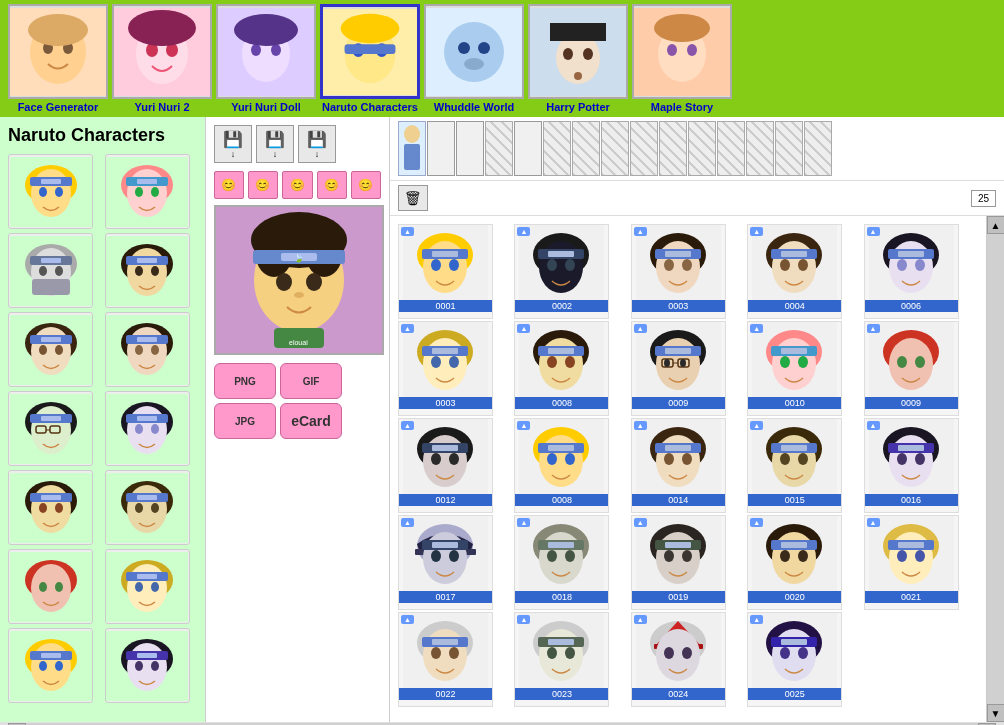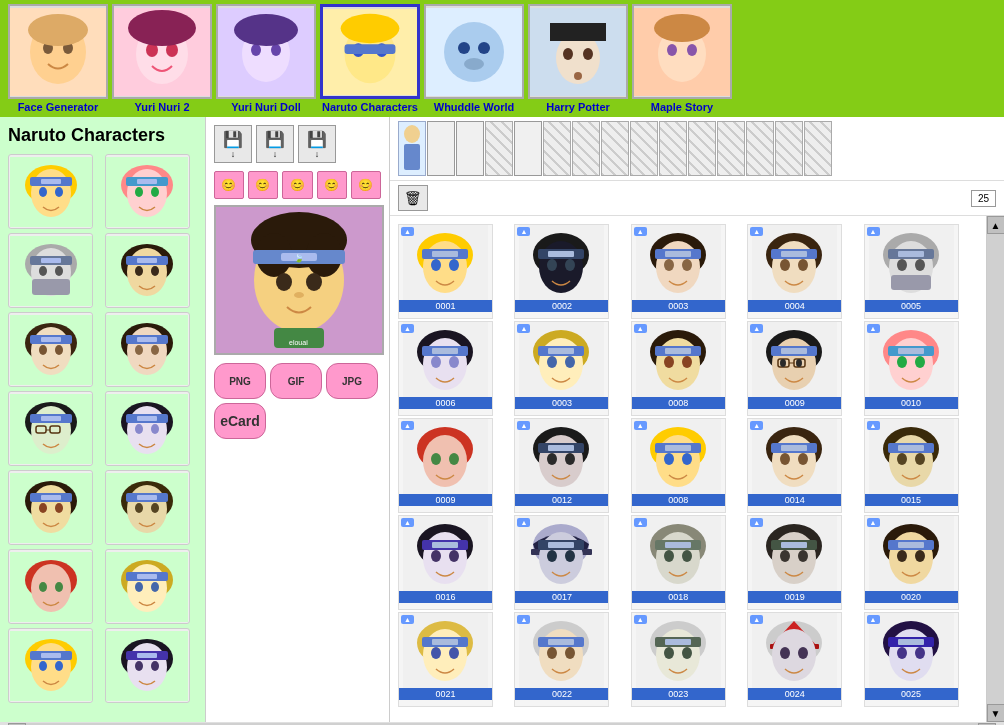--- a/index.html
+++ b/index.html
@@ -255,32 +255,32 @@
       justify-content: center;
       font-size: 40px;
       margin-bottom: 8px;
     }
     .save-buttons {
       display: flex;
       gap: 4px;
       flex-wrap: wrap;
     }
     .format-btn {
-      width: 52px;
+      width: 62px;
       height: 36px;
       background: #ff99cc;
       border: 1px solid #cc6699;
       cursor: pointer;
       display: flex;
       align-items: center;
       justify-content: center;
       font-size: 10px;
       font-weight: bold;
       color: #333;
-      border-radius: 12px;
+      border-radius: 6px;
     }
     .format-btn.ecard {
       background: #ff99cc;
       font-size: 14px;
     }
     .small-icons-row {
       display: flex;
       gap: 4px;
       margin-bottom: 6px;
     }
@@ -724,34 +724,20 @@
                 <ellipse cx="33" cy="40" rx="5" ry="6" fill="#775533"></ellipse>
                 <ellipse cx="51" cy="40" rx="5" ry="6" fill="#775533"></ellipse>
                 <path d="M33 56 Q42 64 51 56" stroke="#cc8844" stroke-width="1.5" fill="none"></path>
               </svg>
               <div class="char-label">0004</div>
             </div>
             <div class="char-cell">
               <div class="char-badge">▲</div>
               <svg width="85" height="75" viewBox="0 0 85 75">
                 <rect width="85" height="75" fill="#f0f0f0"></rect>
-                <ellipse cx="42" cy="30" rx="28" ry="22" fill="#aaa"></ellipse>
-                <ellipse cx="42" cy="42" rx="22" ry="26" fill="#ddd"></ellipse>
-                <rect x="19" y="24" width="46" height="10" fill="#667799" rx="2"></rect>
-                <rect x="29" y="26" width="26" height="6" fill="#aabbdd" rx="1"></rect>
-                <ellipse cx="33" cy="40" rx="5" ry="6" fill="#555"></ellipse>
-                <ellipse cx="51" cy="40" rx="5" ry="6" fill="#555"></ellipse>
-                <rect x="22" y="50" width="40" height="15" fill="#9999aa" rx="3"></rect>
-              </svg>
-              <div class="char-label">0005</div>
-            </div>
-            <div class="char-cell">
-              <div class="char-badge">▲</div>
-              <svg width="85" height="75" viewBox="0 0 85 75">
-                <rect width="85" height="75" fill="#f0f0f0"></rect>
                 <ellipse cx="42" cy="30" rx="28" ry="22" fill="#1a1522"></ellipse>
                 <ellipse cx="42" cy="42" rx="22" ry="26" fill="#e8e0f0"></ellipse>
                 <rect x="19" y="24" width="46" height="10" fill="#5577cc" rx="2"></rect>
                 <rect x="29" y="26" width="26" height="6" fill="#aabbdd" rx="1"></rect>
                 <ellipse cx="33" cy="40" rx="5" ry="6" fill="#8888cc"></ellipse>
                 <ellipse cx="51" cy="40" rx="5" ry="6" fill="#8888cc"></ellipse>
                 <path d="M33 56 Q42 64 51 56" stroke="#cc8844" stroke-width="1.5" fill="none"></path>
               </svg>
               <div class="char-label">0006</div>
             </div>

